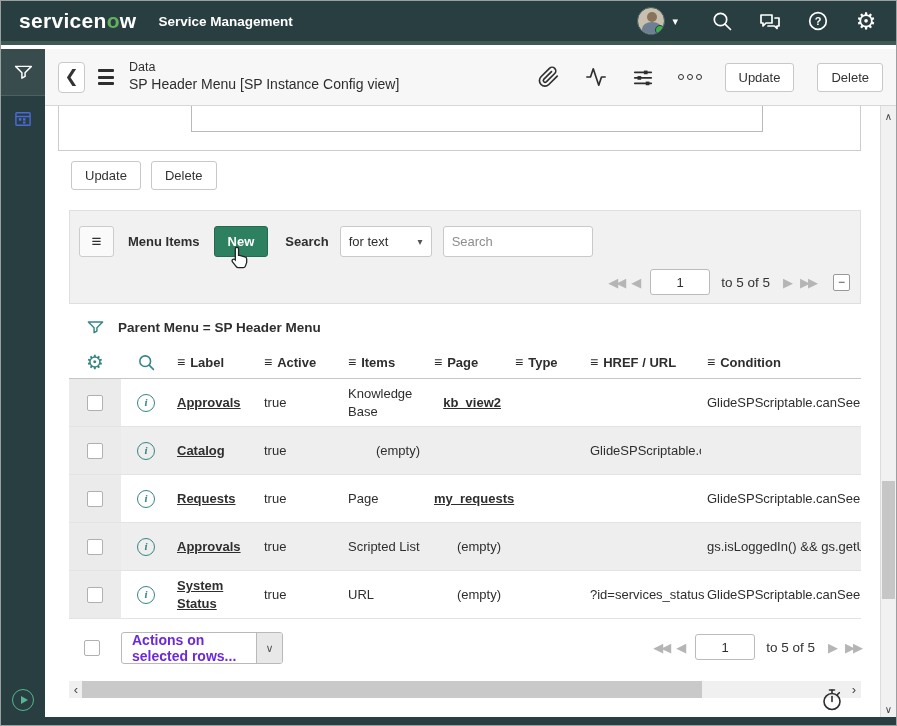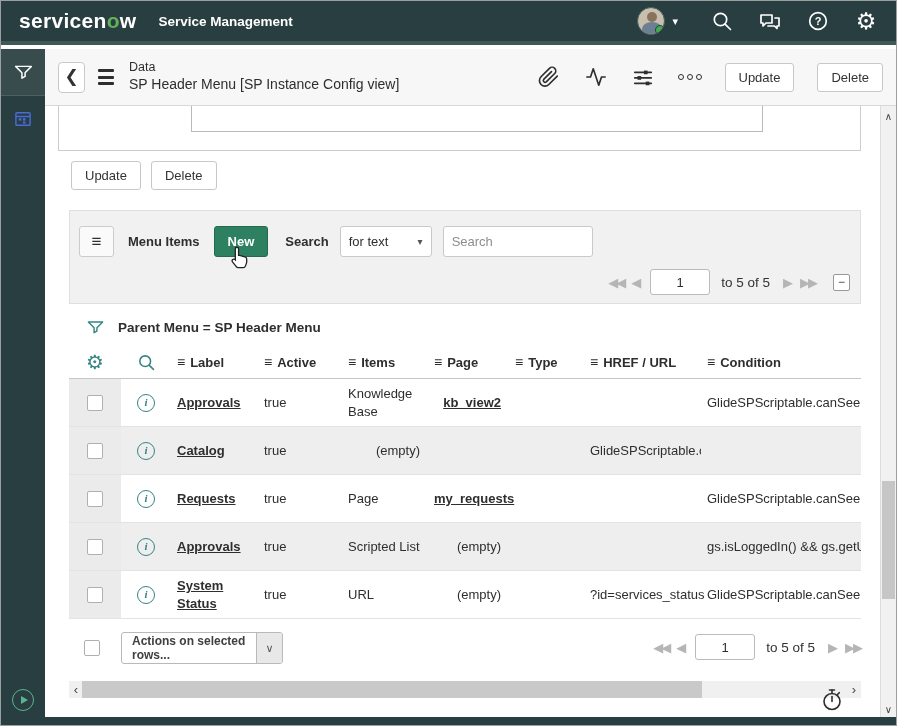--- a/index.html
+++ b/index.html
@@ -100,21 +100,21 @@
   .checkbox{width:16px;height:16px;background:#fff;border:1px solid #b0b0b0;border-radius:2px;display:inline-block;}
   .info-icon{width:18px;height:18px;border:1.5px solid var(--teal);border-radius:50%;color:var(--teal);font-size:11px;font-style:italic;font-weight:700;display:flex;align-items:center;justify-content:center;font-family:"Liberation Serif",serif;}
   .cell-link{color:var(--link);text-decoration:underline;font-weight:600;cursor:pointer;}
   .col-page,.col-href{white-space:nowrap;text-align:right;}
   .col-cond{white-space:nowrap;overflow:hidden;}
 
   
   .list-footer{display:flex;align-items:flex-start;justify-content:space-between;margin:13px 19px 0 24px;}
   .lf-left{display:flex;align-items:center;gap:21px;margin-left:15px;}
   .actions-select{display:flex;align-items:stretch;width:162px;height:32px;border:1px solid #b9b9b9;border-radius:3px;background:#fff;overflow:hidden;}
-  .actions-select .as-text{flex:1;display:flex;align-items:center;padding:0 10px;font-size:12px;font-weight:600;color:#404040;}
+  .actions-select .as-text{flex:1;display:flex;align-items:center;padding:0 10px;font-size:14px;font-weight:600;color:#6d28d9;}
   .actions-select .as-caret{width:26px;background:#e8e8e8;border-left:1px solid #b9b9b9;display:flex;align-items:center;justify-content:center;color:#555;font-size:11px;}
   .lf-right{display:flex;align-items:center;gap:7px;padding-top:2px;}
 
   
   .hscroll{position:relative;margin:17px 19px 0 24px;height:17px;background:#f0f0f0;}
   .hs-arrow{position:absolute;top:0;width:14px;height:17px;display:flex;align-items:center;justify-content:center;color:#444;font-size:13px;}
   .hs-left{left:0;} .hs-right{right:0;}
   .hs-thumb{position:absolute;left:13px;top:0;height:17px;width:620px;background:#c9c9c9;}
 
   .stopwatch{position:absolute;right:36px;bottom:4px;width:24px;height:26px;}

